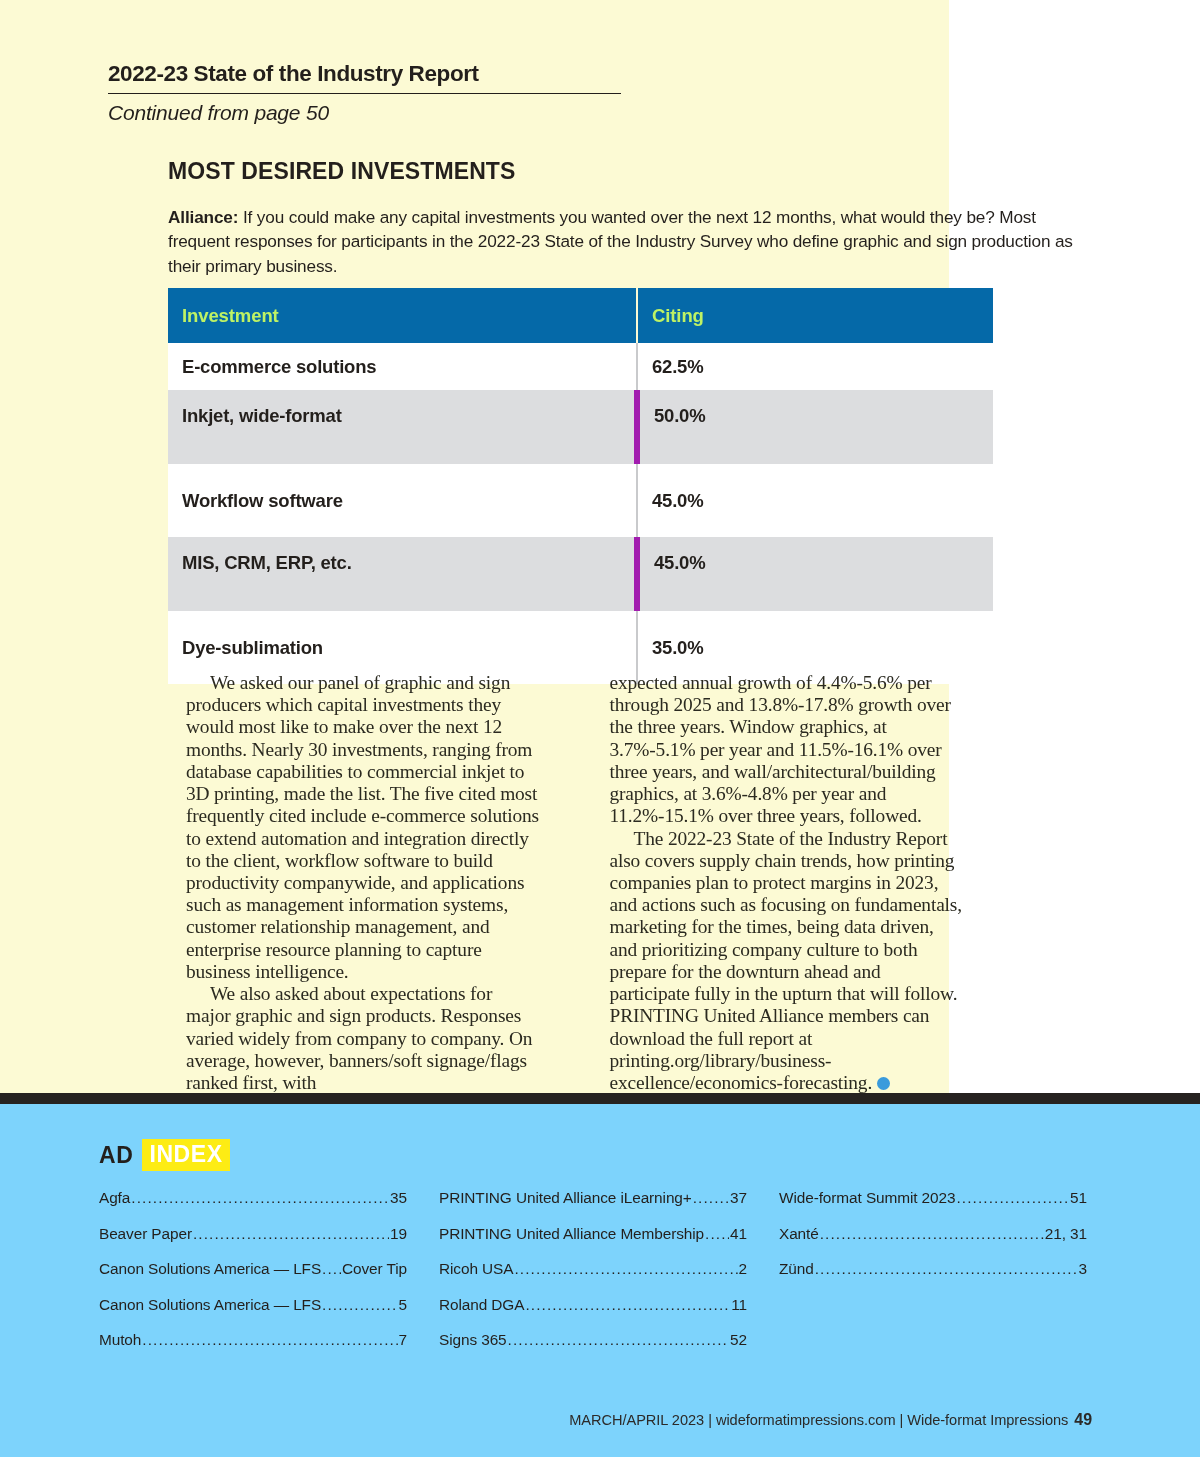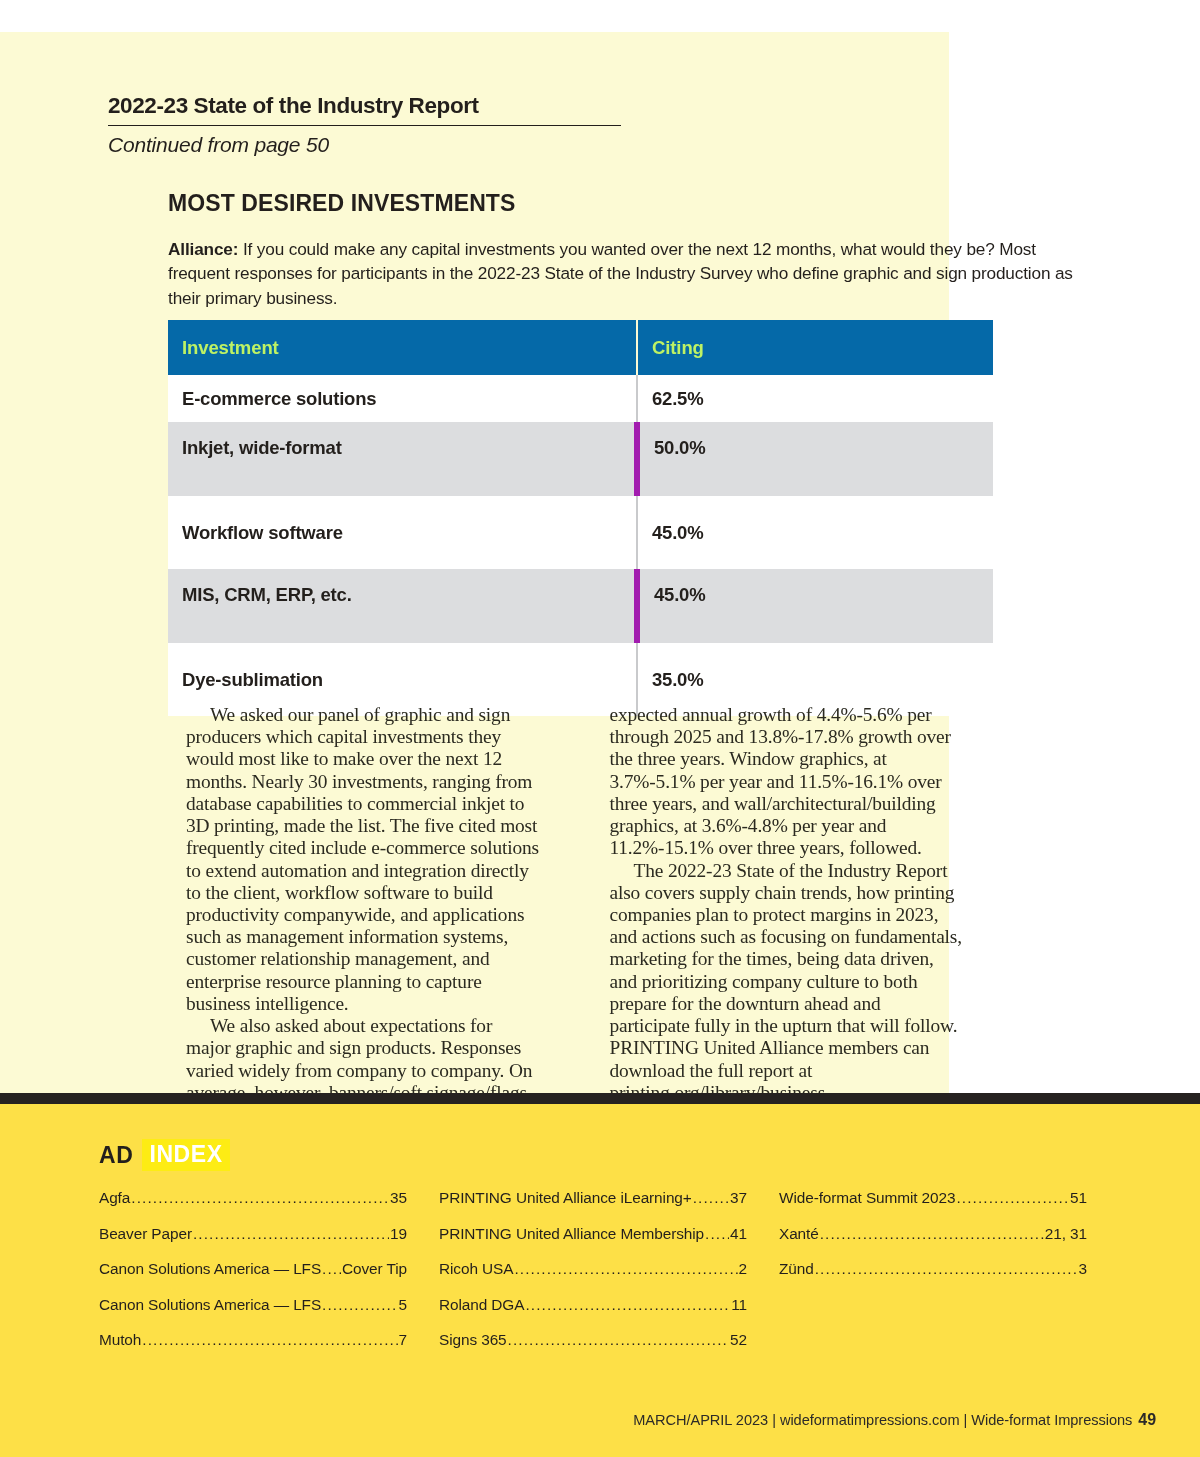--- a/index.html
+++ b/index.html
@@ -16,21 +16,20 @@
   }
 
   
   .article-page {
     position: absolute;
     left: 0; top: 0;
     width: 949px;
     height: 1093px;
     background: #fcfad4;
     box-sizing: border-box;
-    margin-top: 32px;
   }
 
   .runhead {
     position: absolute;
     left: 108px;
     top: 62px;
     width: 515px;
   }
   .runhead-title {
     font-family: "Liberation Sans", sans-serif;
@@ -165,21 +164,21 @@
     background: #262220;
   }
 
   
   .adindex-section {
     position: absolute;
     left: 0;
     top: 1104px;
     width: 1200px;
     height: 353px;
-    background: #fde047;
+    background: #7dd3fc;
   }
 
   .adindex-header {
     position: absolute;
     left: 99px;
     top: 35px;
     display: flex;
     align-items: center;
     gap: 9px;
   }
@@ -228,21 +227,21 @@
     font-size: 15.4px;
   }
   .ad-page { flex: 0 0 auto; }
 
   .page-footer {
     position: absolute;
     left: 0;
     top: 307px;
     width: 1200px;
     text-align: right;
-    padding-right: 44px;
+    padding-right: 108px;
     box-sizing: border-box;
     font-size: 14.6px;
     color: #2c2a28;
     letter-spacing: -0.05px;
   }
   .page-footer .folio {
     font-weight: bold;
     font-size: 16px;
     margin-left: 6px;
   }

